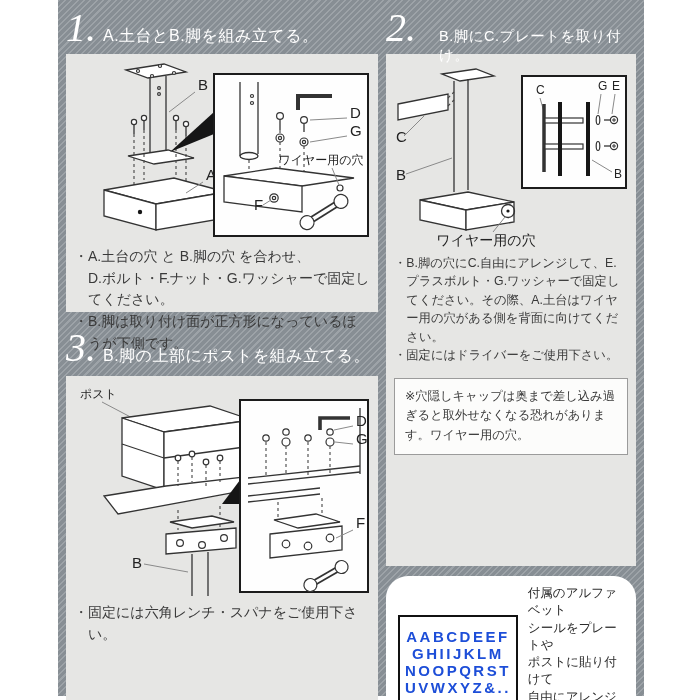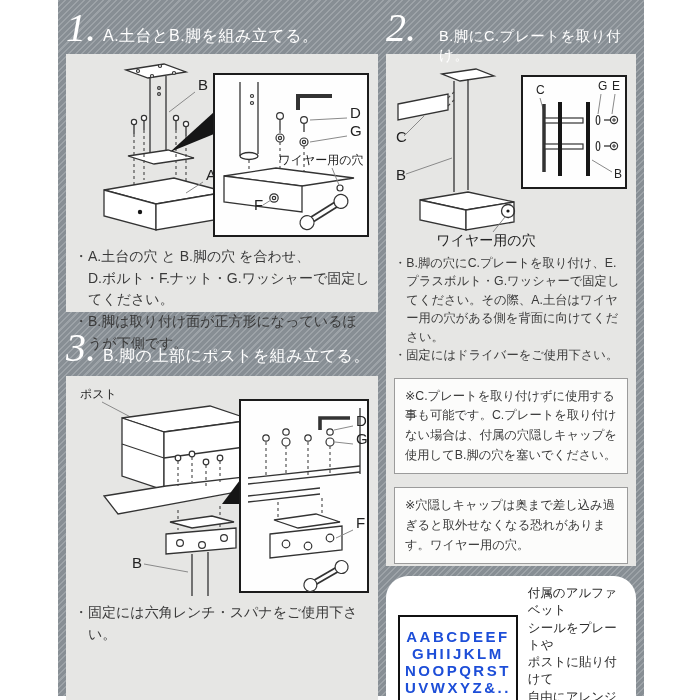--- a/index.html
+++ b/index.html
@@ -296,24 +296,23 @@
               <line x1="220" y1="58" x2="220" y2="62" stroke="#333" stroke-width="1"></line>
             <line class="lnn" x1="210" y1="86" x2="216" y2="86"></line>
               <circle class="bolt" cx="220" cy="86" r="3.6"></circle>
             <line x1="218" y1="86" x2="222" y2="86" stroke="#333" stroke-width="1"></line>
               <line x1="220" y1="84" x2="220" y2="88" stroke="#333" stroke-width="1"></line>
           </g>
           <text class="labS" x="220" y="118">B</text>
           <line class="leader" x1="218" y1="112" x2="198" y2="100"></line>
         </svg>
         <div class="bullets">
-          <div class="bullet">・B.脚の穴にC.プレートを取り付け、E.プラスボルト・G.ワッシャーで固定してください。その際、A.土台はワイヤー用の穴がある側を背面に向けてください。</div>
+          <div class="bullet">・B.脚の穴にC.自由にアレンジして、E.プラスボルト・G.ワッシャーで固定してください。その際、A.土台はワイヤー用の穴がある側を背面に向けてください。</div>
           <div class="bullet">・固定にはドライバーをご使用下さい。</div>
         </div>
-        <div class="note-box">※C.プレートを取り付けずに使用する事も可能です。C.プレートを取り付けない場合は、付属の穴隠しキャップを使用してB.脚の穴を塞いでください。</div>
         <div class="note-box">※穴隠しキャップは奥まで差し込み過ぎると取外せなくなる恐れがあります。ワイヤー用の穴。</div>
       </div>
 
       <div class="sticker-box">
         <div class="sticker-sheet">
           <div>AABCDEEF</div>
           <div>GHIIJKLM</div>
           <div>NOOPQRST</div>
           <div>UVWXYZ&amp;..</div>
         </div>

